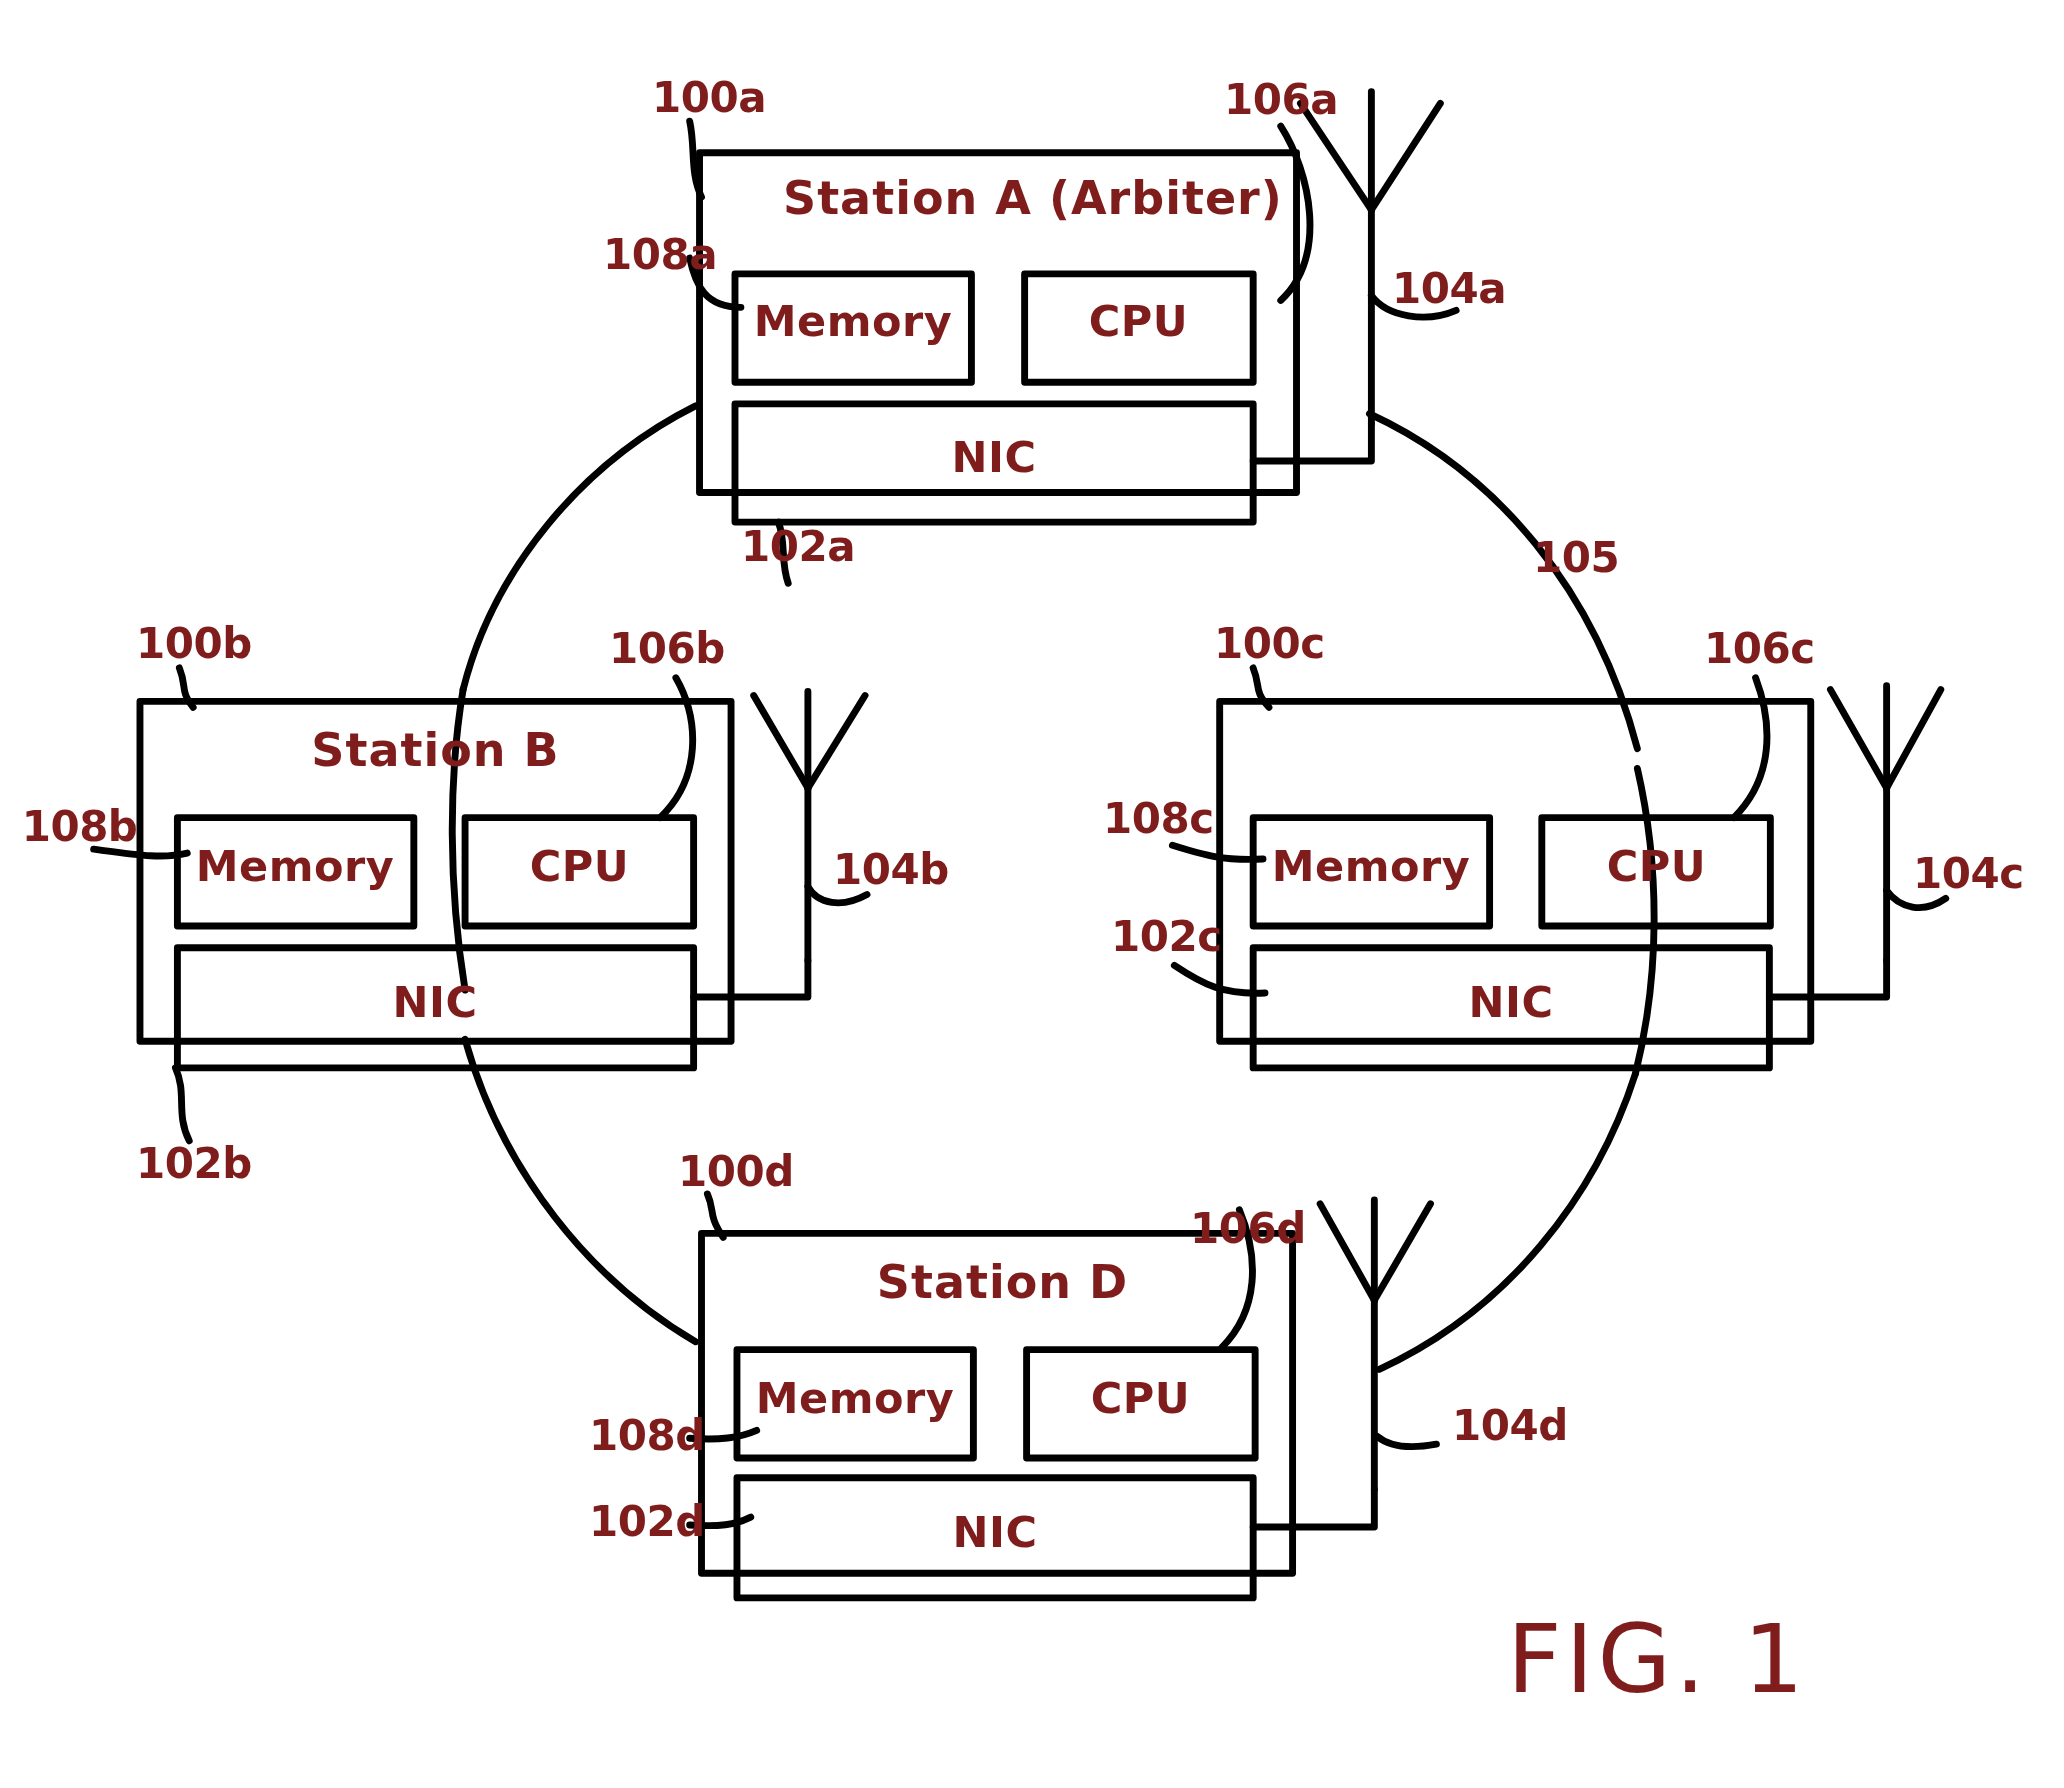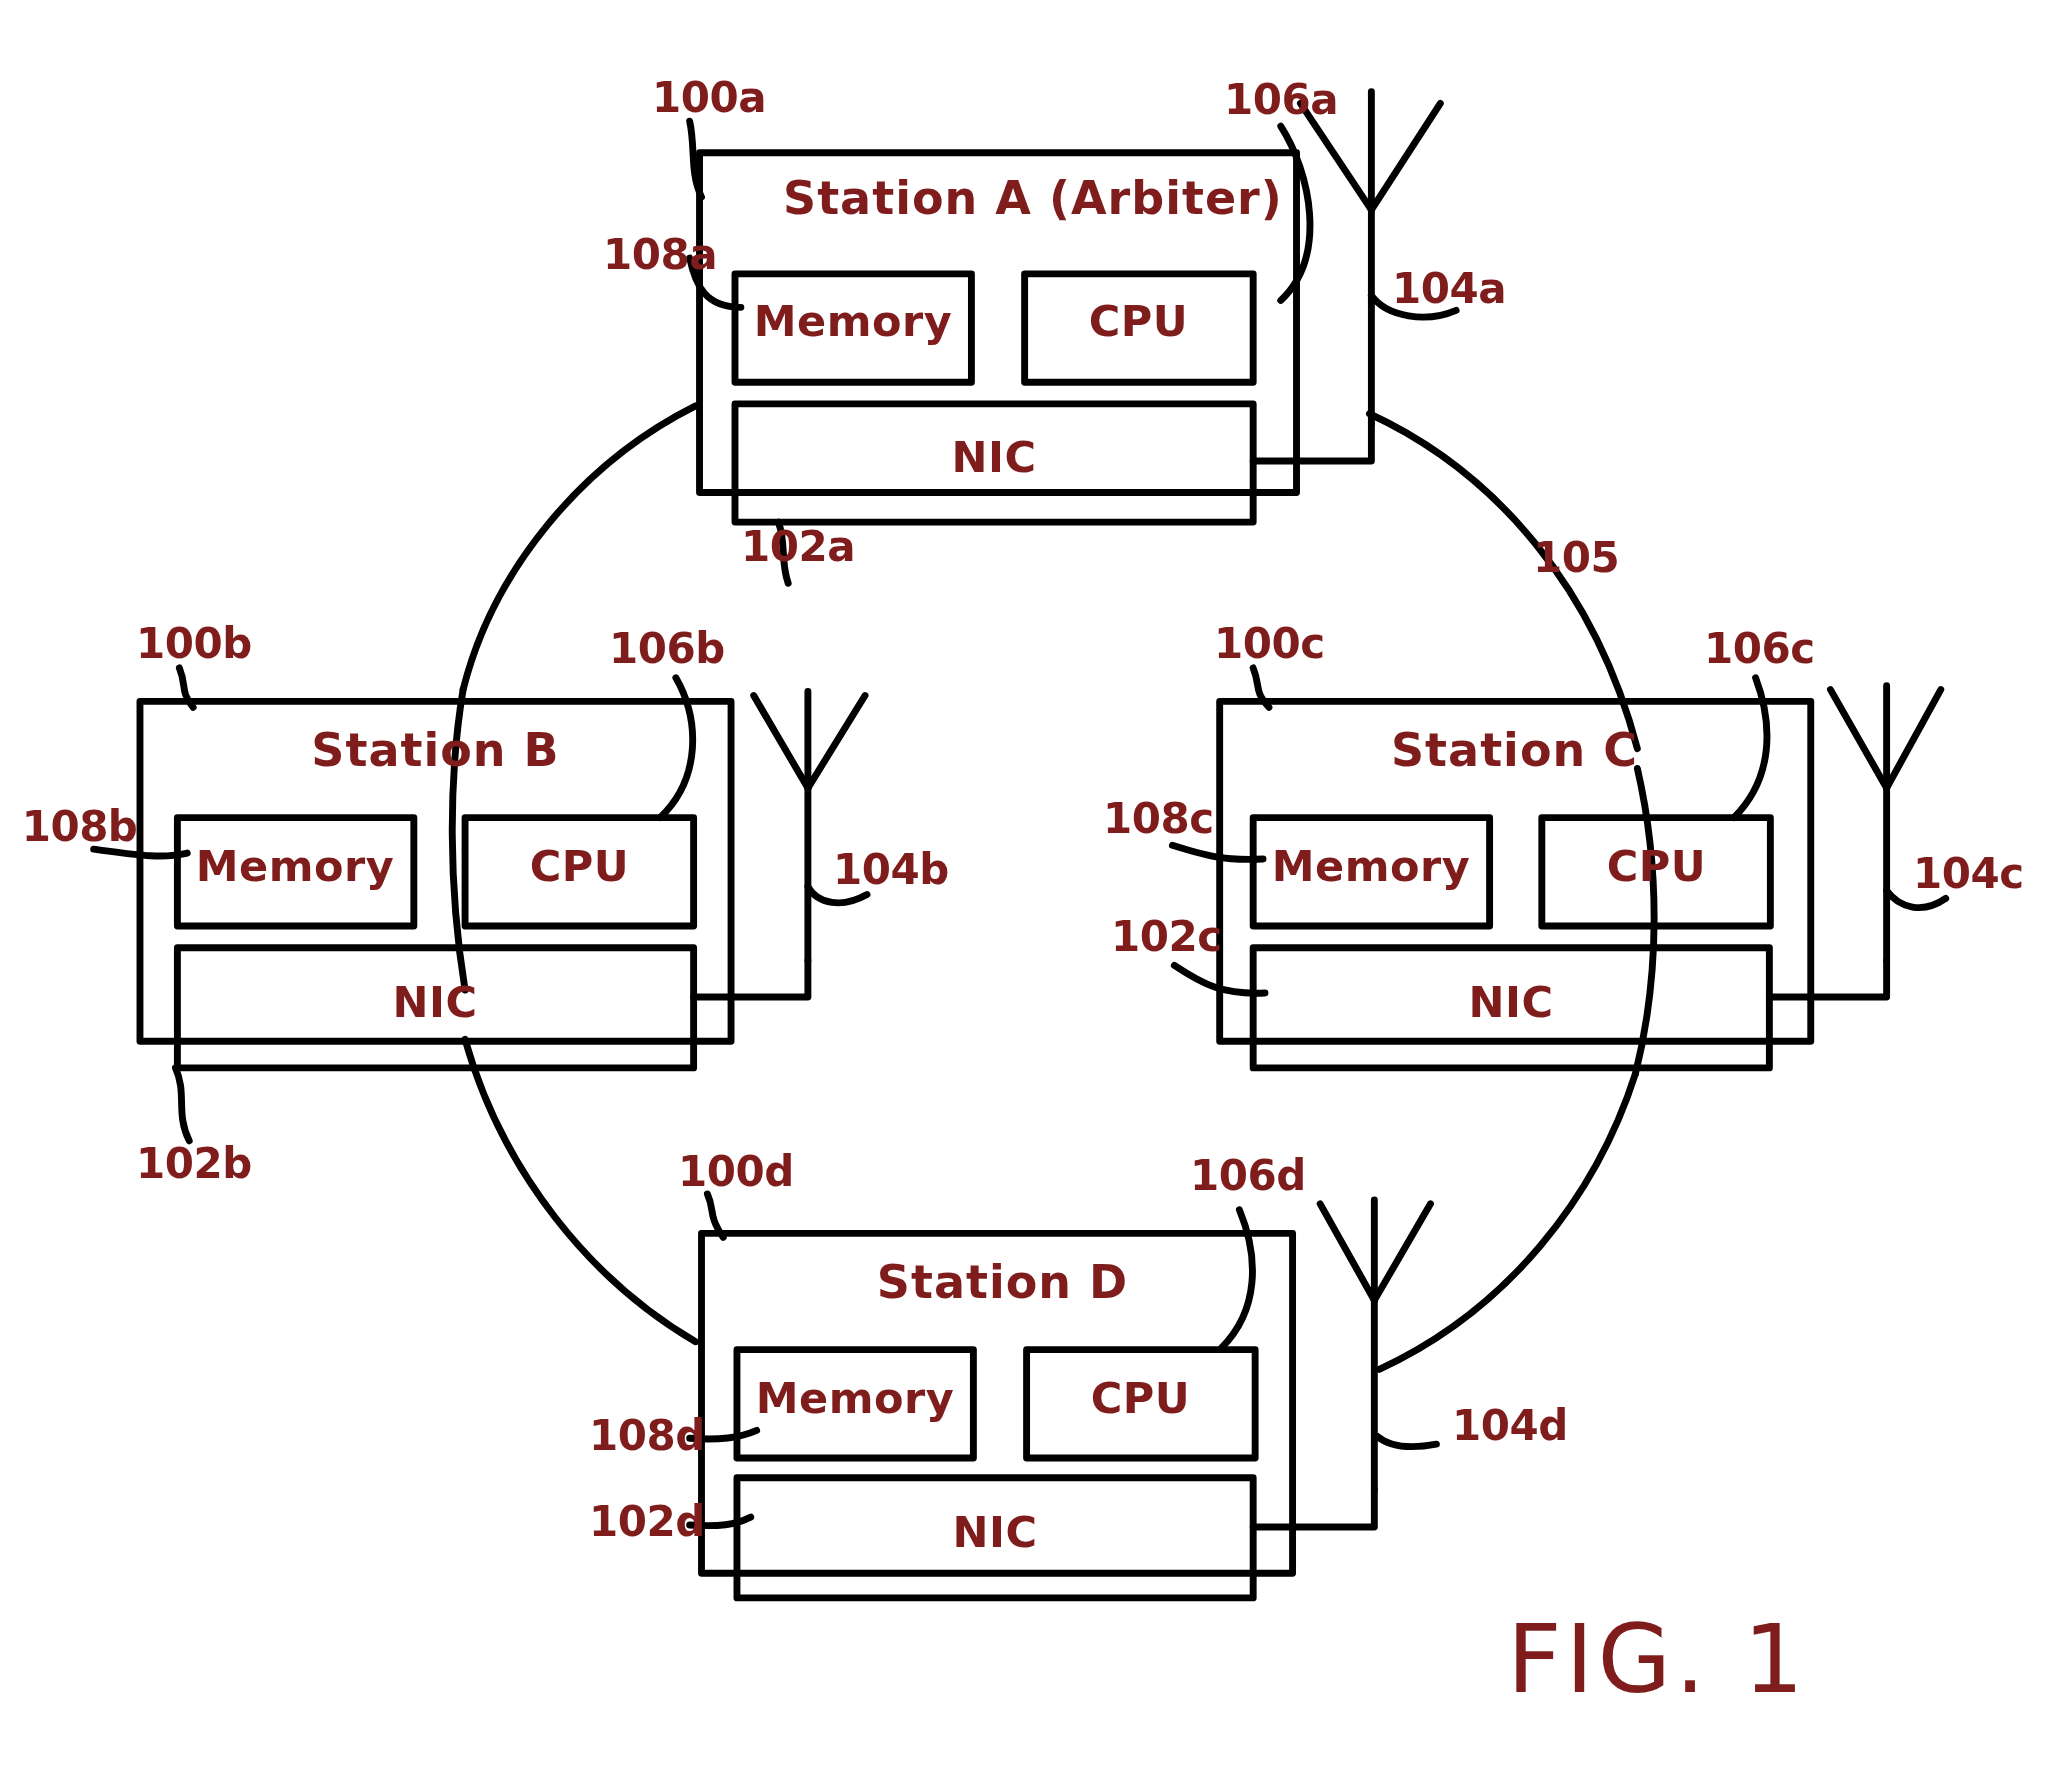--- a/index.html
+++ b/index.html
@@ -170,29 +170,28 @@
   <div class="lbl unit-label" style="left:177px; top:845px; width:236px; text-align:center;">Memory</div>
   <div class="lbl unit-label" style="left:465px; top:845px; width:229px; text-align:center;">CPU</div>
   <div class="lbl unit-label" style="left:177px; top:981px; width:516px; text-align:center;">NIC</div>
 
   <div class="lbl ref" style="left:1214px; top:623px;">100c</div>
   <div class="lbl ref" style="left:1103px; top:798px;">108c</div>
   <div class="lbl ref" style="left:1111px; top:916px;">102c</div>
   <div class="lbl ref" style="left:1704px; top:628px;">106c</div>
   <div class="lbl ref" style="left:1913px; top:853px;">104c</div>
 
-  <div class="lbl station-title" style="left:1298px; top:727px; width:433px; text-align:center;">Station  C</div>
   <div class="lbl unit-label" style="left:1253px; top:845px; width:236px; text-align:center;">Memory</div>
   <div class="lbl unit-label" style="left:1542px; top:845px; width:229px; text-align:center;">CPU</div>
   <div class="lbl unit-label" style="left:1253px; top:981px; width:516px; text-align:center;">NIC</div>
 
   <div class="lbl ref" style="left:678px; top:1151px;">100d</div>
   <div class="lbl ref" style="left:589px; top:1415px;">108d</div>
   <div class="lbl ref" style="left:589px; top:1501px;">102d</div>
-  <div class="lbl ref" style="left:1190px; top:1155px;">106d</div>
+  <div class="lbl ref" style="left:1190px; top:1208px;">106d</div>
   <div class="lbl ref" style="left:1452px; top:1405px;">104d</div>
 
   <div class="lbl station-title" style="left:786px; top:1259px; width:433px; text-align:center;">Station  D</div>
   <div class="lbl unit-label" style="left:737px; top:1377px; width:236px; text-align:center;">Memory</div>
   <div class="lbl unit-label" style="left:1026px; top:1377px; width:229px; text-align:center;">CPU</div>
   <div class="lbl unit-label" style="left:737px; top:1511px; width:516px; text-align:center;">NIC</div>
 
   <div class="lbl ref" style="left:1533px; top:537px;">105</div>
 
   <div class="lbl fig-caption" style="left:1507px; top:1606px;">FIG. 1</div>

